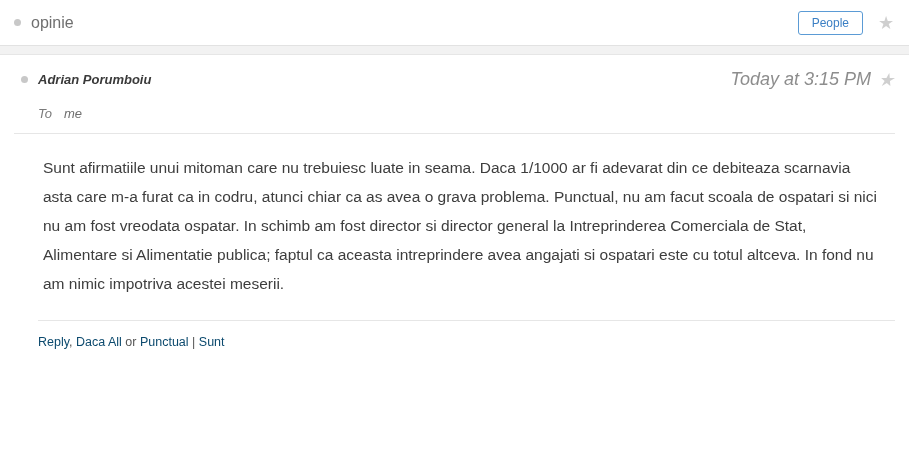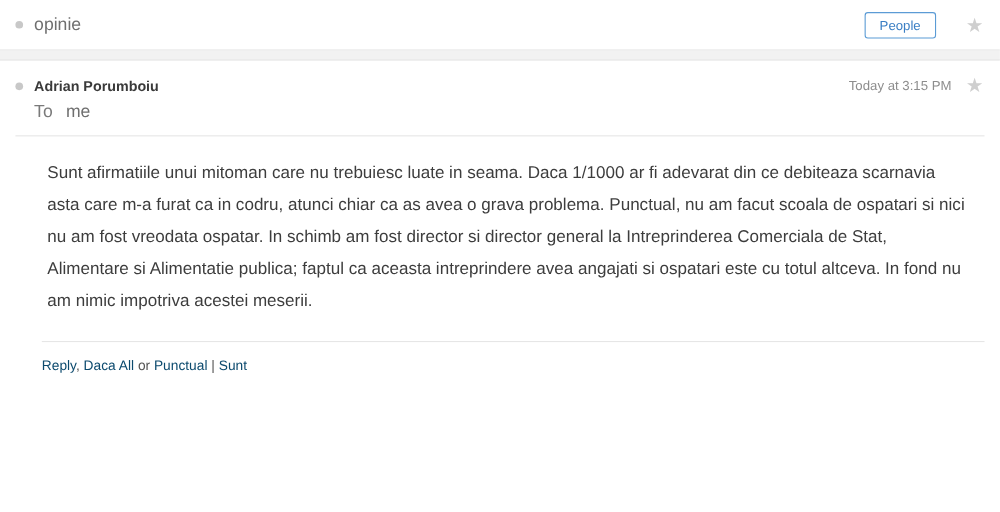--- a/index.html
+++ b/index.html
@@ -48,21 +48,21 @@
     overflow: hidden;
     text-overflow: ellipsis;
   }
   .people-btn {
     border: 1px solid #5b9bd5;
     color: #3b7fc4;
     background: #ffffff;
     font-size: 12px;
     border-radius: 3px;
     padding: 4px 13px;
-    margin-right: 26px;
+    margin-right: 14px;
     cursor: pointer;
     font-family: "Liberation Sans", sans-serif;
     line-height: 14px;
   }
   .star {
     color: #cfcfcf;
     font-size: 18px;
     line-height: 18px;
     width: 18px;
     text-align: center;
@@ -77,53 +77,54 @@
     width: 100%;
   }
   .gray-strip {
     height: 8px;
     background: #f2f2f2;
     border-bottom: 1px solid #e6e6e6;
   }
 
   
   .msg-header {
-    padding: 14px 14px 0 14px;
+    padding: 14px 14px 0 21px;
     box-sizing: border-box;
+    font-style: italic;
   }
   .sender-row {
     display: flex;
     align-items: center;
   }
   .sender-dot {
     width: 7px;
     height: 7px;
     border-radius: 50%;
     background: #c8c8c8;
     margin-right: 10px;
     flex: 0 0 auto;
   }
   .sender-name {
     font-size: 13px;
     font-weight: bold;
     color: #3a3a3a;
     flex: 1 1 auto;
   }
   .timestamp {
-    font-size: 12px;
+    font-size: 18px;
     color: #8d8d8d;
-    margin-right: 12px;
+    margin-right: 6px;
     white-space: nowrap;
   }
   .recipient-row {
     display: flex;
     align-items: center;
-    margin-top: 6px;
+    margin-top: 16px;
     padding-left: 17px;
-    font-size: 16px;
+    font-size: 13px;
     color: #7a7a7a;
   }
   .recipient-label {
     margin-right: 12px;
   }
   .recipient-value {
     color: #6f6f6f;
   }
 
   .header-divider {

